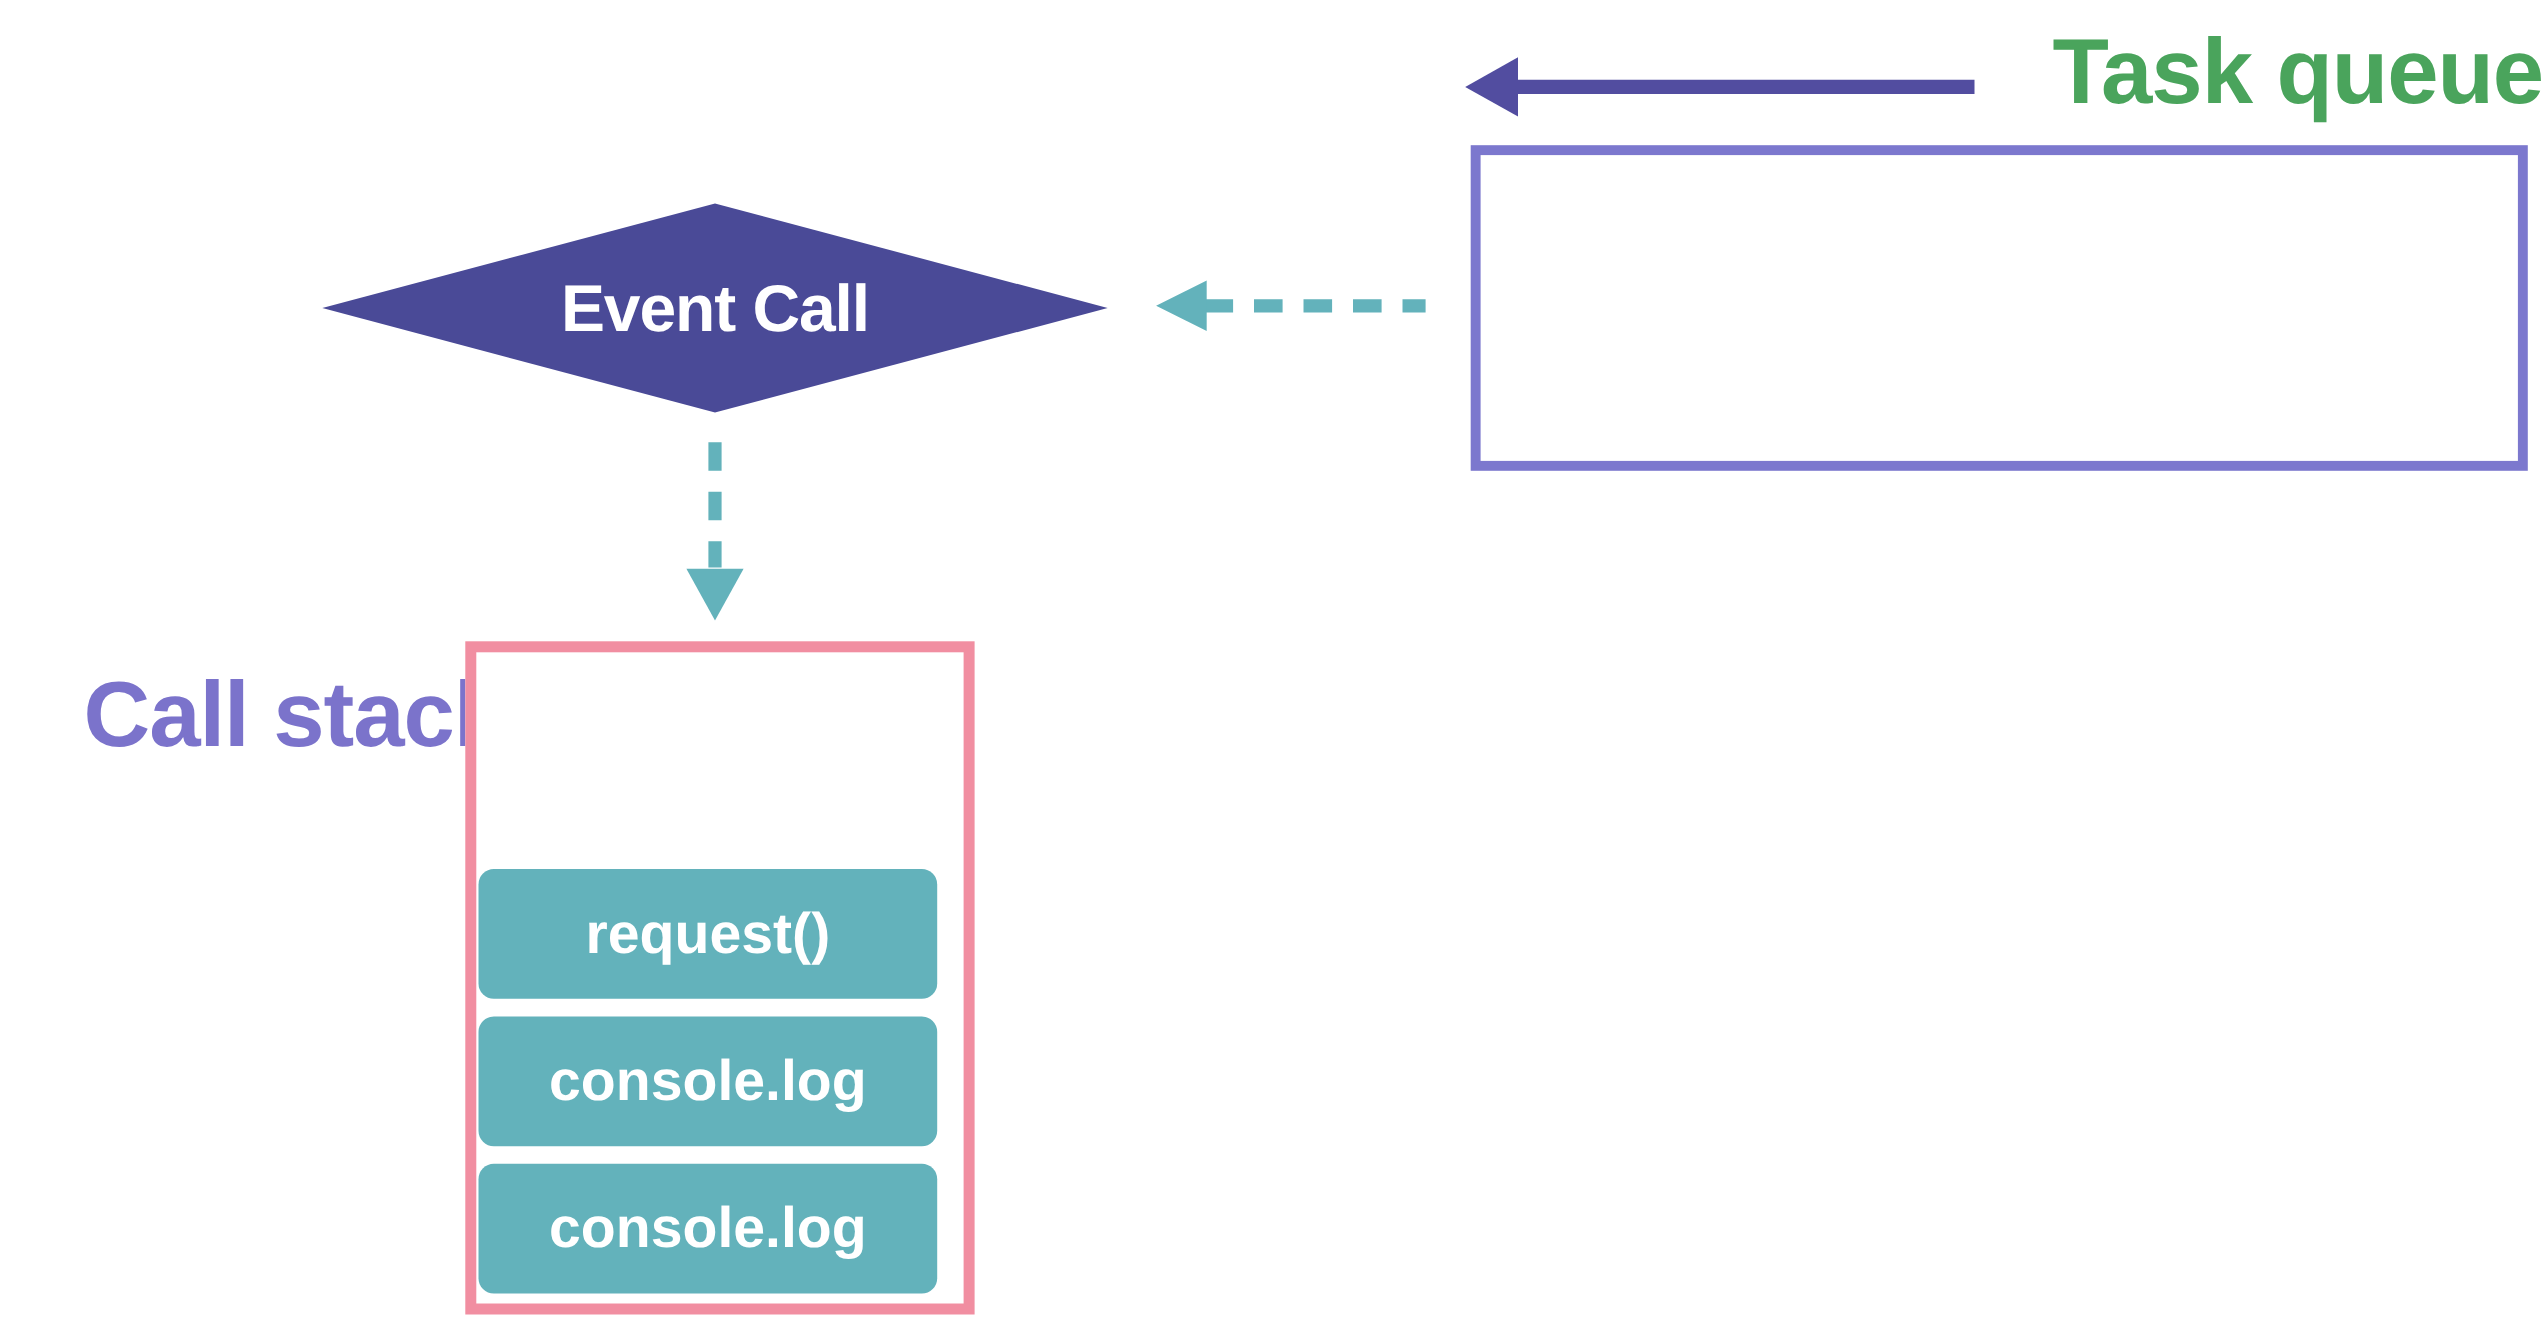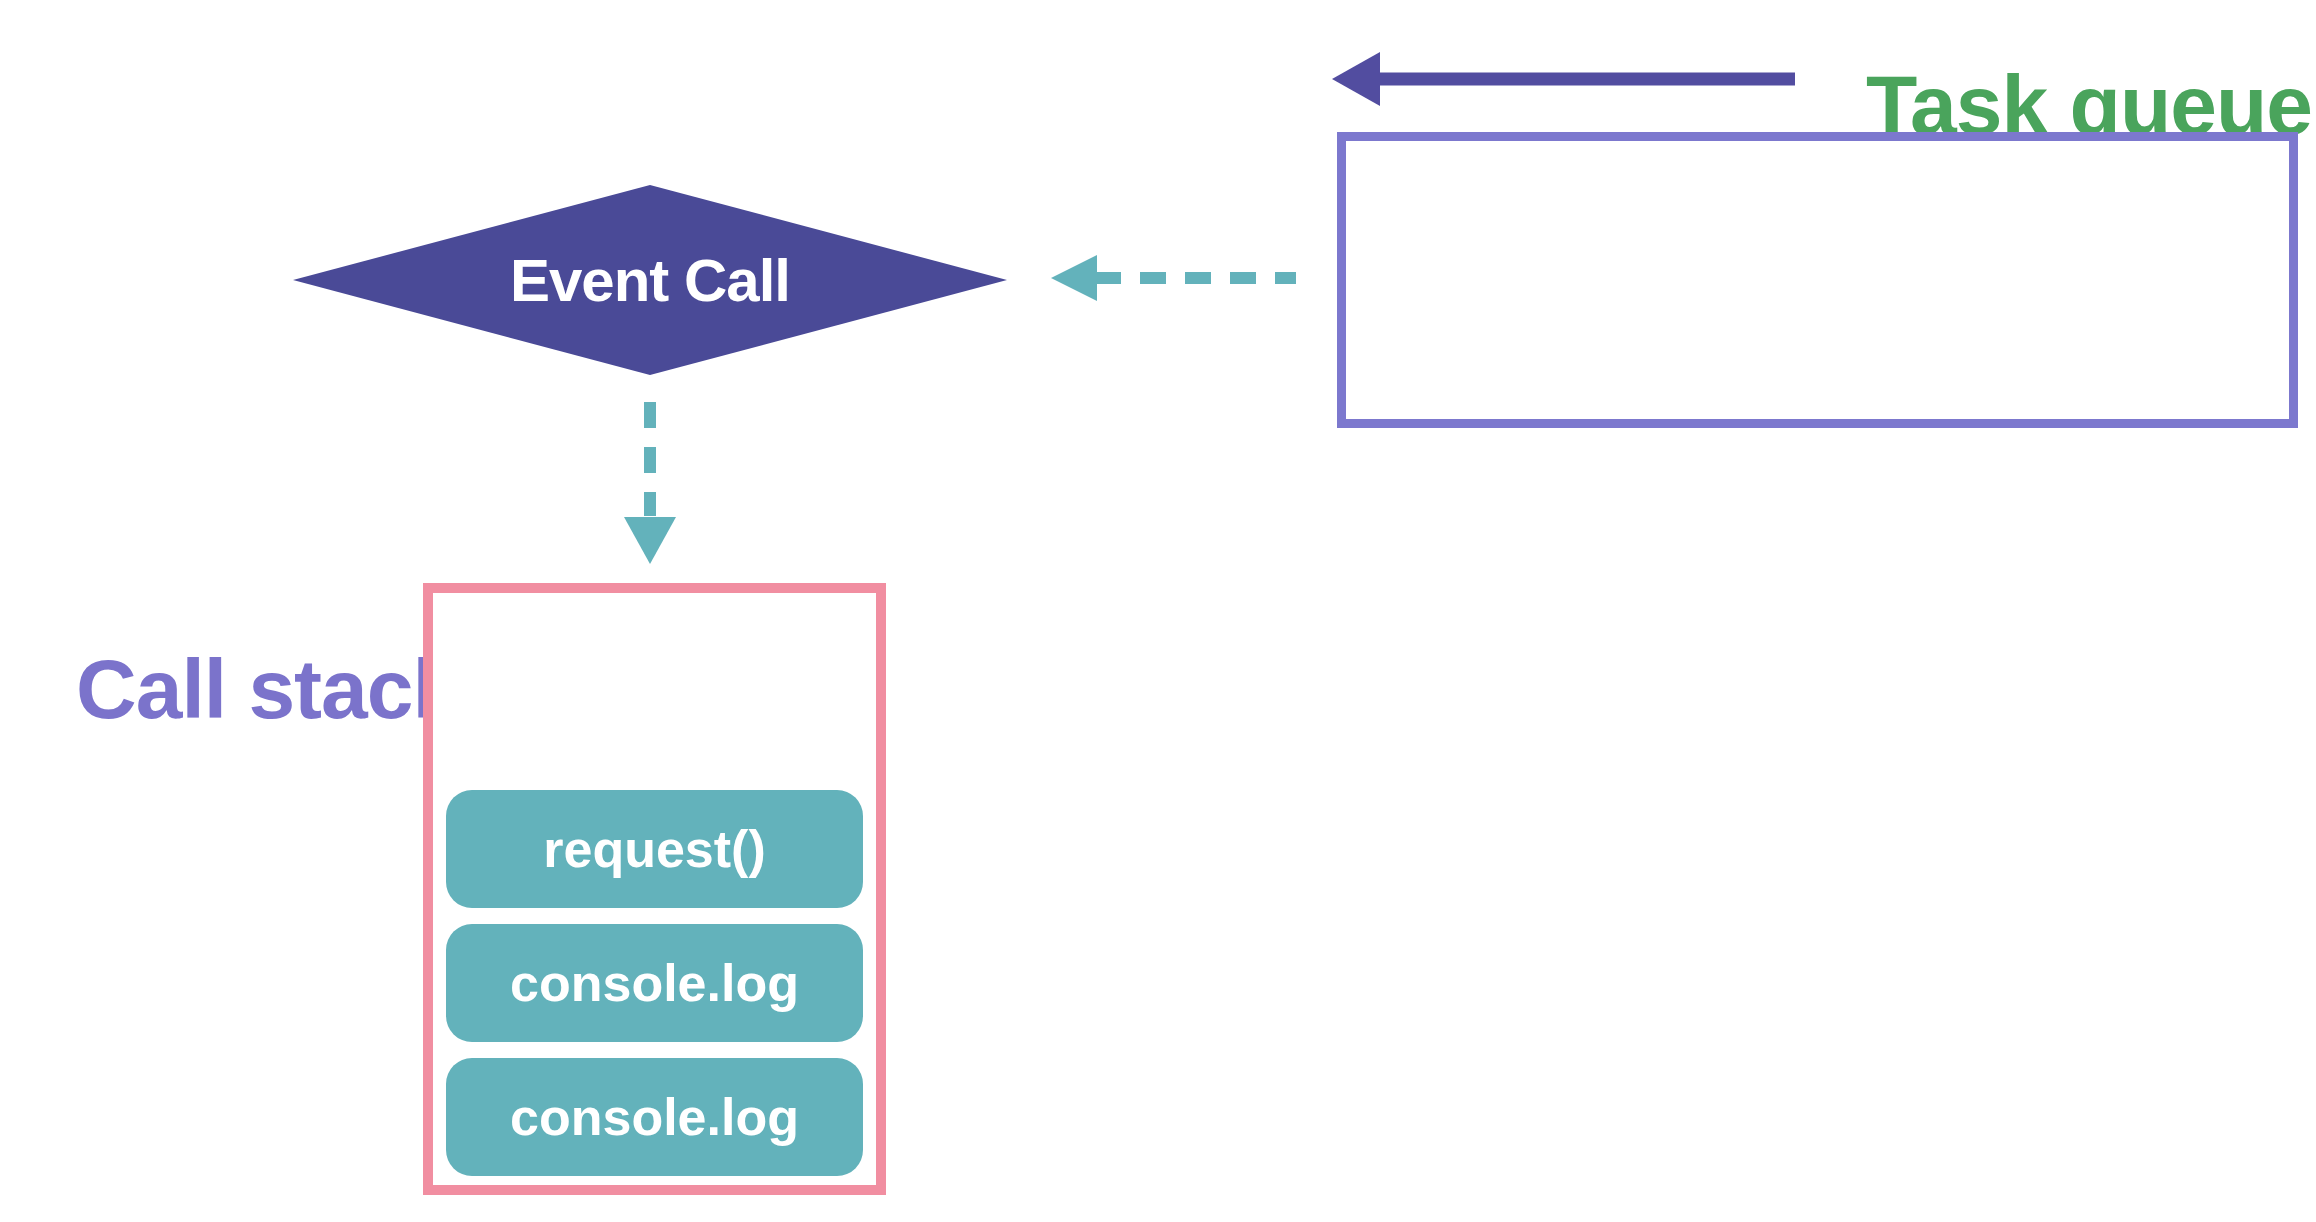--- a/index.html
+++ b/index.html
@@ -28,21 +28,20 @@
     background: #ffffff;
   }
   .abs { position: absolute; }
 
   .big-label {
     font-size: 84px;
     font-weight: 700;
     letter-spacing: -1px;
     line-height: 94px;
     white-space: nowrap;
-    margin-top: 40px;
   }
   .task-queue-label { left: 1866px; top: 18px; color: var(--green_label); }
   .call-stack-label { left: 76px;  top: 602px; color: var(--purple_label); }
 
   .task-queue-box {
     left: 1337px; top: 132px;
     width: 961px; height: 296px;
     border: 9px solid var(--purple_border);
     background: #ffffff;
   }
@@ -63,24 +62,24 @@
   .v-dashed-arrow-svg { left: 620px; top: 396px; }
 
   .call-stack-box {
     left: 423px; top: 583px;
     width: 463px; height: 612px;
     border: 10px solid var(--pink);
     background: #ffffff;
   }
   .stack-item {
     position: absolute;
-    left: 13px;
+    left: 2px;
     width: 417px; height: 118px;
     background: var(--teal);
-    border-radius: 26px;
+    border-radius: 14px;
     display: flex; align-items: center; justify-content: center;
     color: var(--white);
     font-size: 52px; font-weight: 700;
     white-space: nowrap;
   }
   .stack-item-0 { top: 197px; }
   .stack-item-1 { top: 331px; }
   .stack-item-2 { top: 465px; }
 
   .fill-indigo { fill: var(--indigo); }

